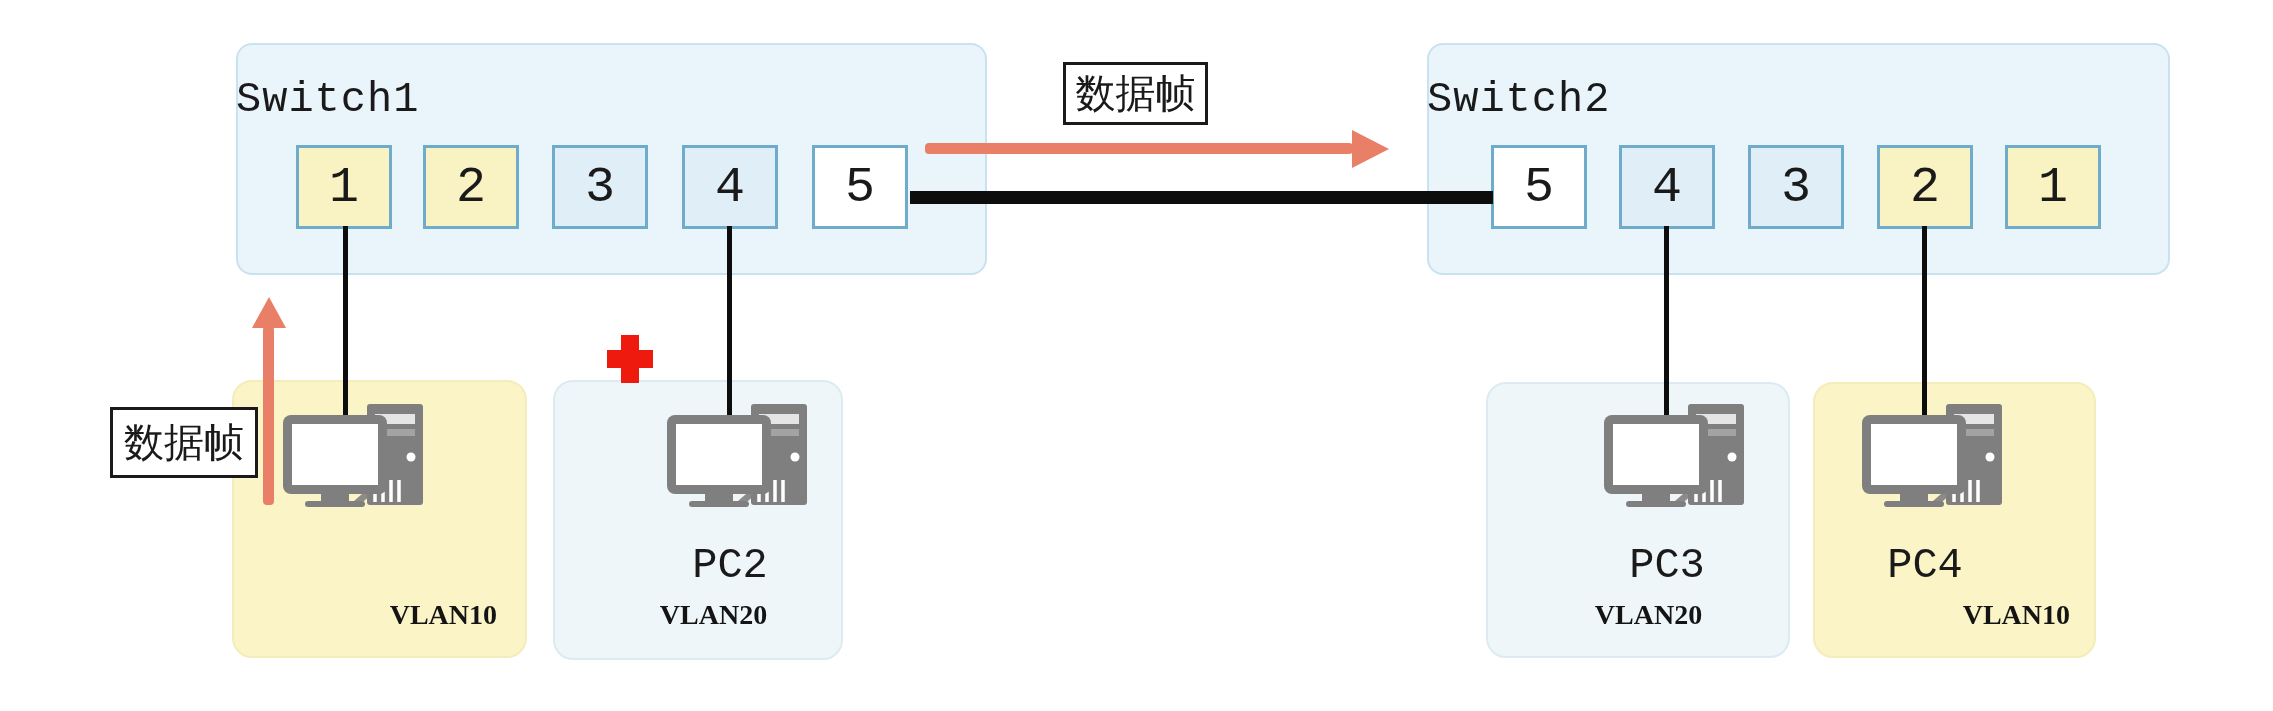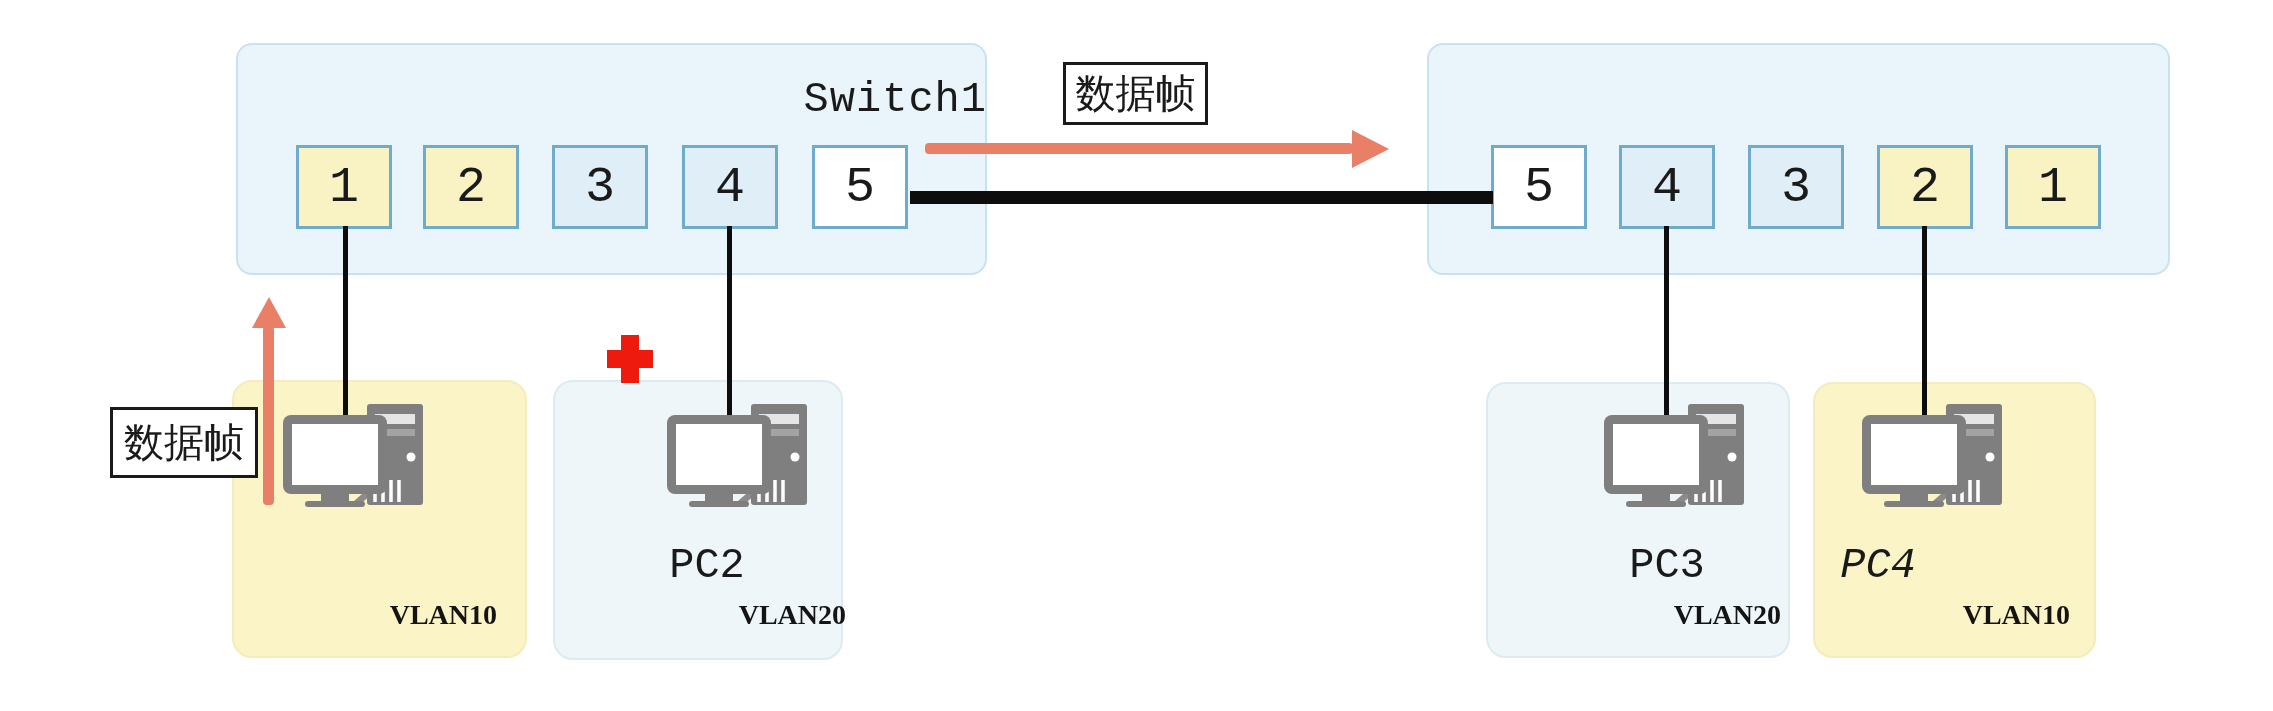--- a/index.html
+++ b/index.html
@@ -20,21 +20,21 @@
     background:#e9f4fb;
     border:2px solid #c9e2f1;
     border-radius:16px;
     box-sizing:border-box;
     z-index:1;
   }
   .switch-title{
     position:absolute;
     top:76px;
     font-size:42px;
-    text-align:right;
+    text-align:left;
     letter-spacing:1px;
     z-index:4;
   }
   .port{
     position:absolute;
     top:145px;
     width:96px;
     height:84px;
     border:3px solid #6fabcb;
     box-sizing:border-box;
@@ -131,21 +131,21 @@
     position:absolute;
     top:599px;
     width:265px;
     font-family:"Liberation Serif","DejaVu Serif",serif;
     font-weight:bold;
     font-size:28px;
     color:#141414;
     z-index:4;
   }
   .vlan-right{text-align:right;}
-  .vlan-left{text-align:right;}
+  .vlan-left{text-align:center;}
   .pc-icon{
     position:absolute;
     top:402px;
     width:145px;height:105px;
     z-index:3;
   }
   
   .blocked{
     position:absolute;
     left:607px;top:335px;
@@ -168,20 +168,21 @@
 
   <div class="switch-box" style="left:236px;width:751px;"></div>
   <div class="switch-title" style="left:236px;width:751px;">Switch1</div>
   <div class="port port-yellow" style="left:296px;">1</div>
   <div class="port port-yellow" style="left:423px;">2</div>
   <div class="port port-blue" style="left:552px;">3</div>
   <div class="port port-blue" style="left:682px;">4</div>
   <div class="port port-white" style="left:812px;">5</div>
 
   <div class="switch-box" style="left:1427px;width:743px;"></div>
+  <div class="switch-title" style="left:1427px;width:743px;">Switch2</div>
   <div class="port port-white" style="left:1491px;">5</div>
   <div class="port port-blue" style="left:1619px;">4</div>
   <div class="port port-blue" style="left:1748px;">3</div>
   <div class="port port-yellow" style="left:1877px;">2</div>
   <div class="port port-yellow" style="left:2005px;">1</div>
 
   <div class="trunk-cable"></div>
   <div class="drop-line" style="left:343px;"></div>
   <div class="drop-line" style="left:727px;"></div>
   <div class="drop-line" style="left:1664px;"></div>
@@ -275,22 +276,22 @@
           <line x1="116" y1="78" x2="116" y2="100"></line>
         </g>
       <rect x="0" y="13" width="104" height="79" rx="8"></rect>
       <rect x="9" y="22" width="86" height="61" fill="#ffffff"></rect>
       <path d="M38 92 h28 v8 h-28 z"></path>
       <rect x="22" y="99" width="60" height="6" rx="3"></rect>
       <path d="M64 105 L86 86 L96 86 L74 105 Z" opacity="0.9"></path>
     </g>
   </svg>
 
-  <div class="pc-name" style="left:607px;">PC2</div>
+  <div class="pc-name" style="left:630px;">PC2</div>
   <div class="pc-name" style="left:1567px;">PC3</div>
-  <div class="pc-name" style="left:1778px;font-style:italic;">PC4</div>
+  <div class="pc-name" style="left:1825px;">PC4</div>
 
   <div class="vlan-label vlan-right" style="left:232px;">VLAN10</div>
   <div class="vlan-label vlan-left" style="left:581px;">VLAN20</div>
   <div class="vlan-label vlan-left" style="left:1516px;">VLAN20</div>
   <div class="vlan-label vlan-right" style="left:1805px;">VLAN10</div>
 
 </div>
 
 </body></html>

